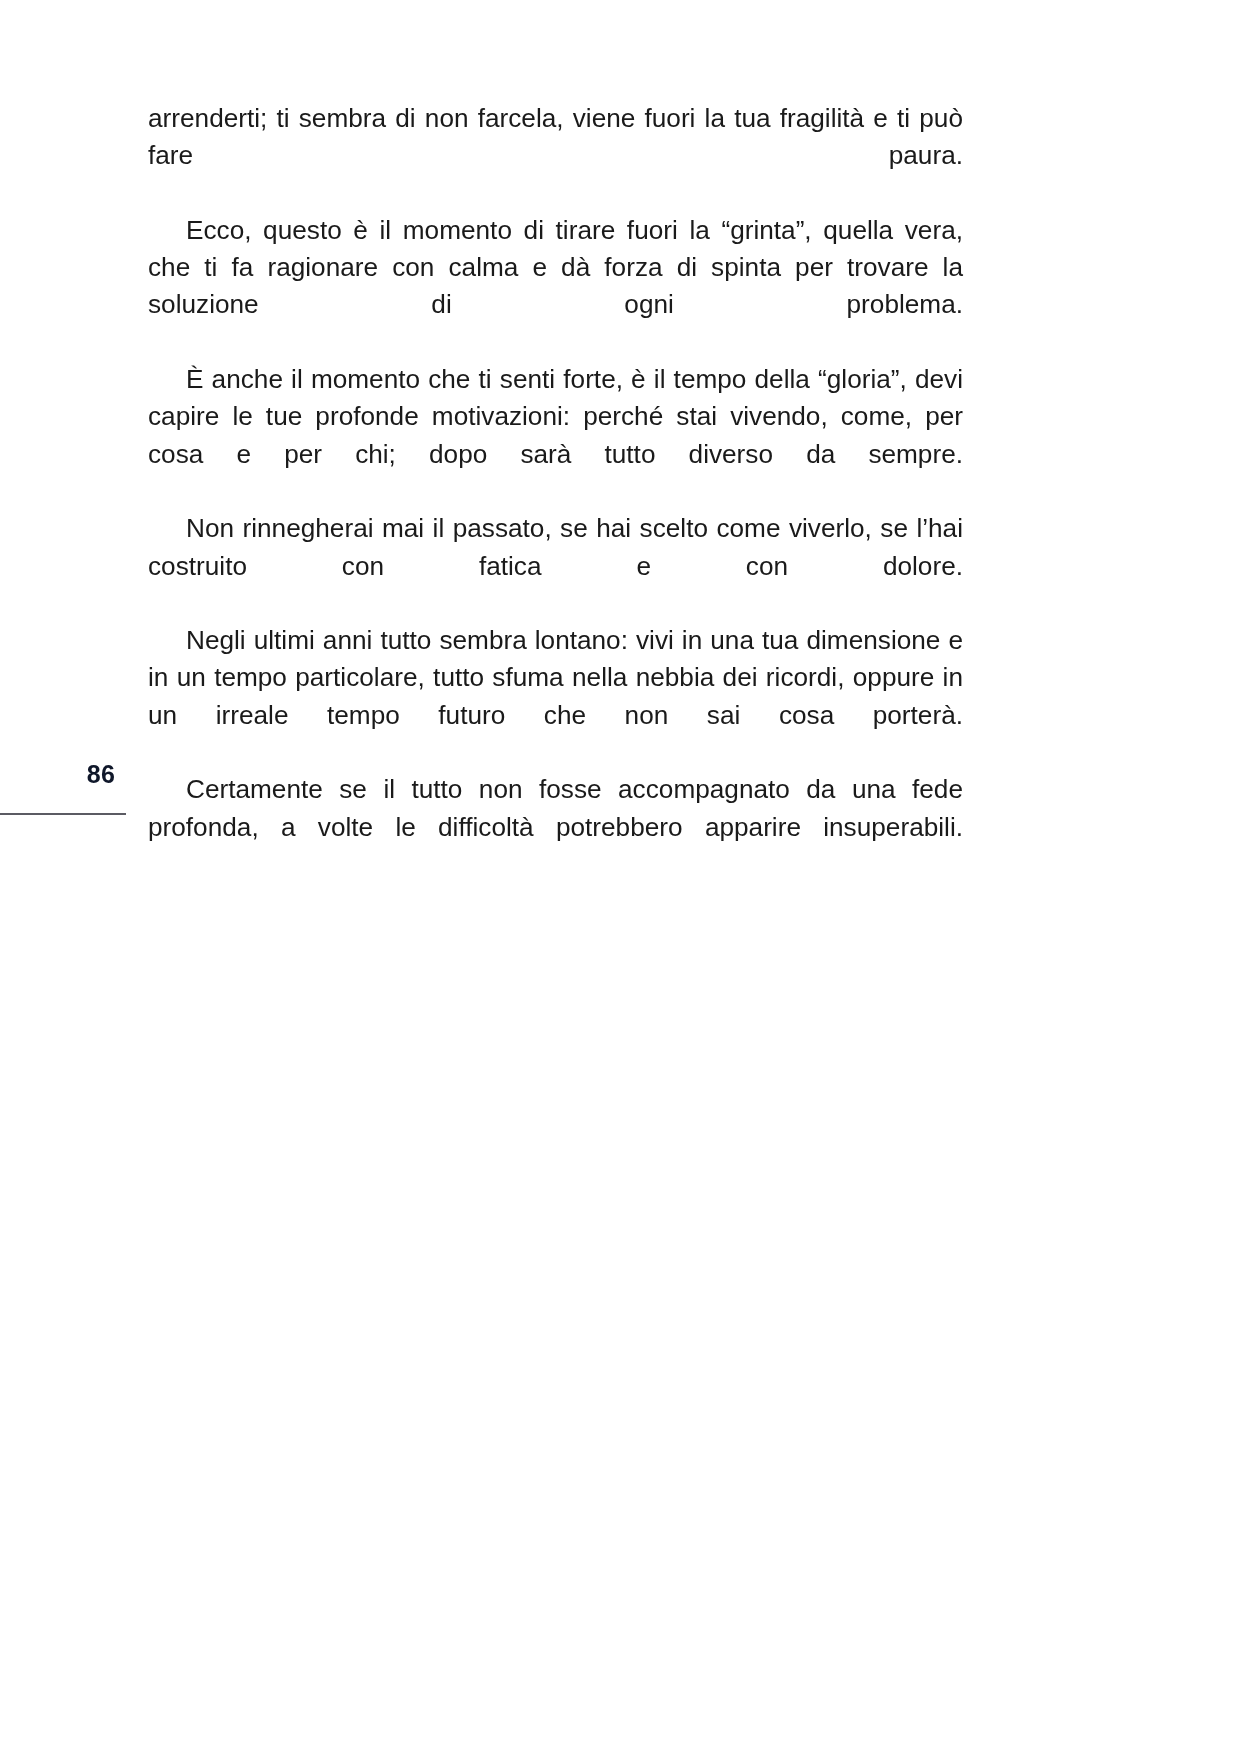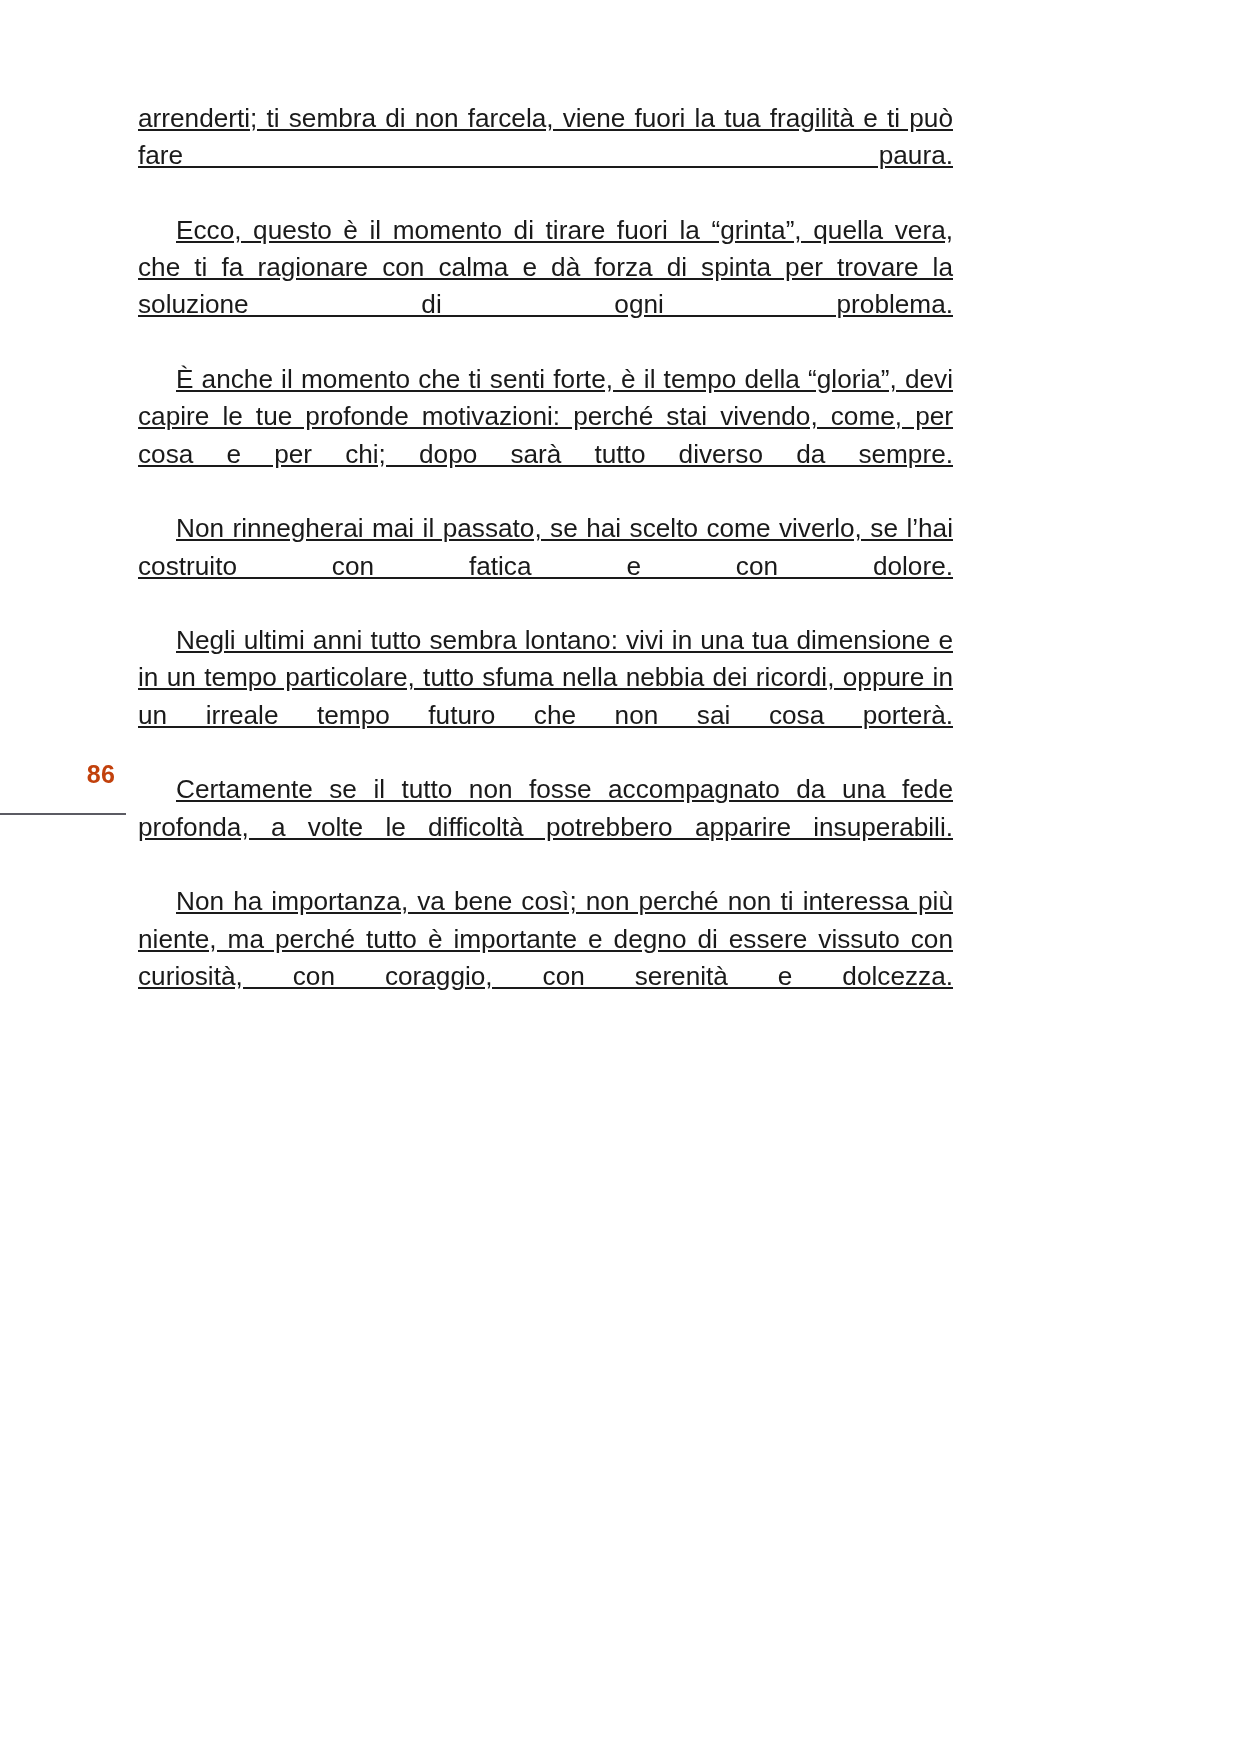--- a/index.html
+++ b/index.html
@@ -27,38 +27,37 @@
     position: absolute;
     left: 0;
     top: 762px;
     width: 126px;
     text-align: right;
   }
   .folio-number {
     font-size: 25px;
     font-weight: bold;
     line-height: 1;
-    color: #c2410c;
+    color: #0f172a;
     padding-right: 11px;
     letter-spacing: 0.2px;
   }
   .folio-rule {
     margin-top: 26px;
     width: 126px;
     height: 2px;
     background: #5b5b63;
   }
 
   
   .text-column {
     position: absolute;
-    left: 138px;
+    left: 148px;
     top: 100px;
     width: 815px;
-    text-decoration: underline;
   }
   .para {
     margin: 0;
     font-size: 26.2px;
     line-height: 37.3px;
     text-align: justify;
     text-justify: inter-word;
     color: #1a1a1a;
     -webkit-hyphens: none;
     hyphens: none;
@@ -83,16 +82,15 @@
     <div class="folio-rule"></div>
   </div>
 
   <div class="text-column">
     <p class="para">arrenderti; ti sembra di non farcela, viene fuori la tua fragilità e ti può fare paura.</p>
     <p class="para indented">Ecco, questo è il momento di tirare fuori la “grinta”, quella vera, che ti fa ragionare con calma e dà forza di spinta per trovare la soluzione di ogni problema.</p>
     <p class="para indented">È anche il momento che ti senti forte, è il tempo della “gloria”, devi capire le tue profonde motivazioni: perché stai vivendo, come, per cosa e per chi; dopo sarà tutto diverso da sempre.</p>
     <p class="para indented">Non rinnegherai mai il passato, se hai scelto come viverlo, se l’hai costruito con fatica e con dolore.</p>
     <p class="para indented">Negli ultimi anni tutto sembra lontano: vivi in una tua dimensione e in un tempo particolare, tutto sfuma nella nebbia dei ricordi, oppure in un irreale tempo futuro che non sai cosa porterà.</p>
     <p class="para indented">Certamente se il tutto non fosse accompagnato da una fede profonda, a volte le difficoltà potrebbero apparire insuperabili.</p>
-    <p class="para indented">Non ha importanza, va bene così; non perché non ti interessa più niente, ma perché tutto è importante e degno di essere vissuto con curiosità, con coraggio, con serenità e dolcezza.</p>
   </div>
 
 </div>
 
 </body></html>

